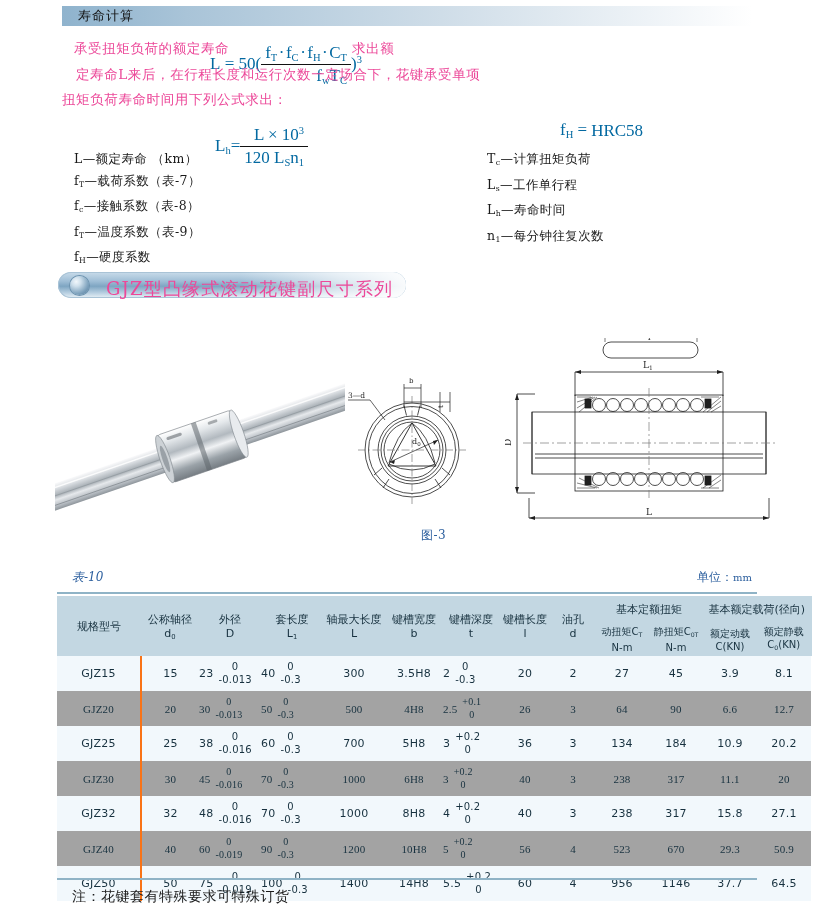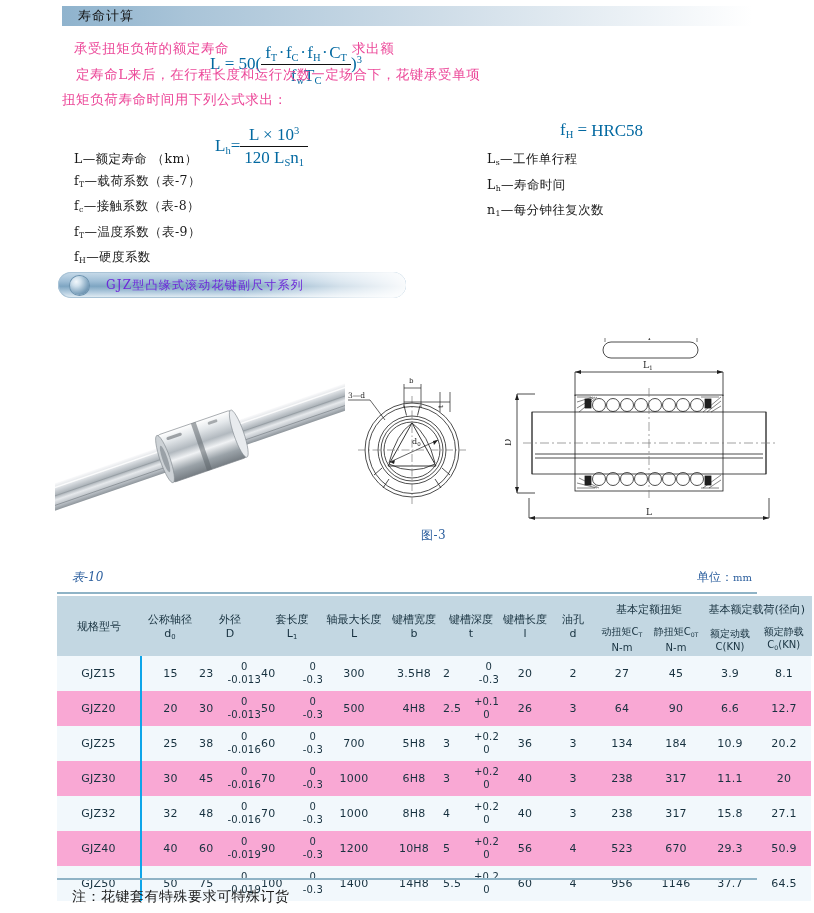--- a/index.html
+++ b/index.html
@@ -54,21 +54,21 @@
     color: #0369a1;
     margin-top: 16px;
   }
   .f1 { left: 210px; top: 28px; font-size: 17px; }
   .f2 { left: 215px; top: 110px; font-size: 17px; }
   .f3 { left: 560px; top: 104px; font-size: 17px; }
 
   .frac {
     display: inline-block;
     vertical-align: middle;
-    text-align: center;
+    text-align: right;
     position: relative;
     top: -1px;
   }
   .frac .num {
     display: block;
     padding: 0 4px 1px 4px;
     border-bottom: 1.2px solid #111;
     white-space: nowrap;
   }
   .frac .den {
@@ -120,23 +120,23 @@
     width: 19px;
     height: 19px;
     border-radius: 50%;
     background: radial-gradient(circle at 33% 30%, #f2f7fb 0%, #cfe0ec 25%, #7ea2bd 65%, #4d7593 100%);
     box-shadow: 0 0 0 1px #6d92ae;
   }
   .pill-label {
     position: absolute;
     left: 106px;
     top: 277px;
-    font-size: 12px;
+    font-size: 18px;
     letter-spacing: 1.2px;
-    color: #6d28d9;
+    color: #ec4899;
     font-family: "DejaVu Serif", "Liberation Serif", serif;
     text-align: center;
   }
 
   
   .fig { position: absolute; }
   .fig-photo  { left: 55px;  top: 372px; }
   .fig-cross  { left: 340px; top: 378px; }
   .fig-sect   { left: 505px; top: 338px; }
   .fig-caption {
@@ -205,31 +205,31 @@
   }
   .sub-row th.last, .grp-row th.last { border-right: 1px solid #c3d7e2; }
 
   tbody tr td {
     height: 35px;
     border-right: 1px dotted #8fb0c2;
     font-size: 11px;
     letter-spacing: 0.2px;
   }
   tbody tr td.modelcol {
-    border-right: 2px solid #0ea5e9;
+    border-right: 2px solid #f97316;
     font-size: 11px;
   }
   tbody tr td.last { border-right: 0; }
   tbody tr.odd  td { background: #f2f8fc; }
-  tbody tr.even td { background: #f9a8d4; }
+  tbody tr.even td { background: #a3a3a3; font-family: Liberation Serif, serif; }
 
   .tol {
     display: inline-flex;
     align-items: center;
-    justify-content: space-between;
+    justify-content: flex-start;
     gap: 5px;
     width: 100%;
   }
   .tol .base { font-size: 11px; }
   .tol .devs {
     display: inline-block;
     line-height: 12.5px;
     font-size: 10px;
     text-align: center;
   }
@@ -289,20 +289,21 @@
 
 <div class="legend legend-left">
   <div>L—额定寿命 （km）</div>
   <div>f<sub>T</sub>—载荷系数（表-7）</div>
   <div>f<sub>c</sub>—接触系数（表-8）</div>
   <div>f<sub>T</sub>—温度系数（表-9）</div>
   <div>f<sub>H</sub>—硬度系数</div>
 </div>
 
 <div class="legend legend-right">
+  <div>T<sub>c</sub>—计算扭矩负荷</div>
   <div>L<sub>s</sub>—工作单行程</div>
   <div>L<sub>h</sub>—寿命时间</div>
   <div>n<sub>1</sub>—每分钟往复次数</div>
 </div>
 
 <div class="pill"></div>
 <div class="pill-fade"></div>
 <div class="pill-orb"></div>
 <div class="pill-label">GJZ型凸缘式滚动花键副尺寸系列</div>
 

